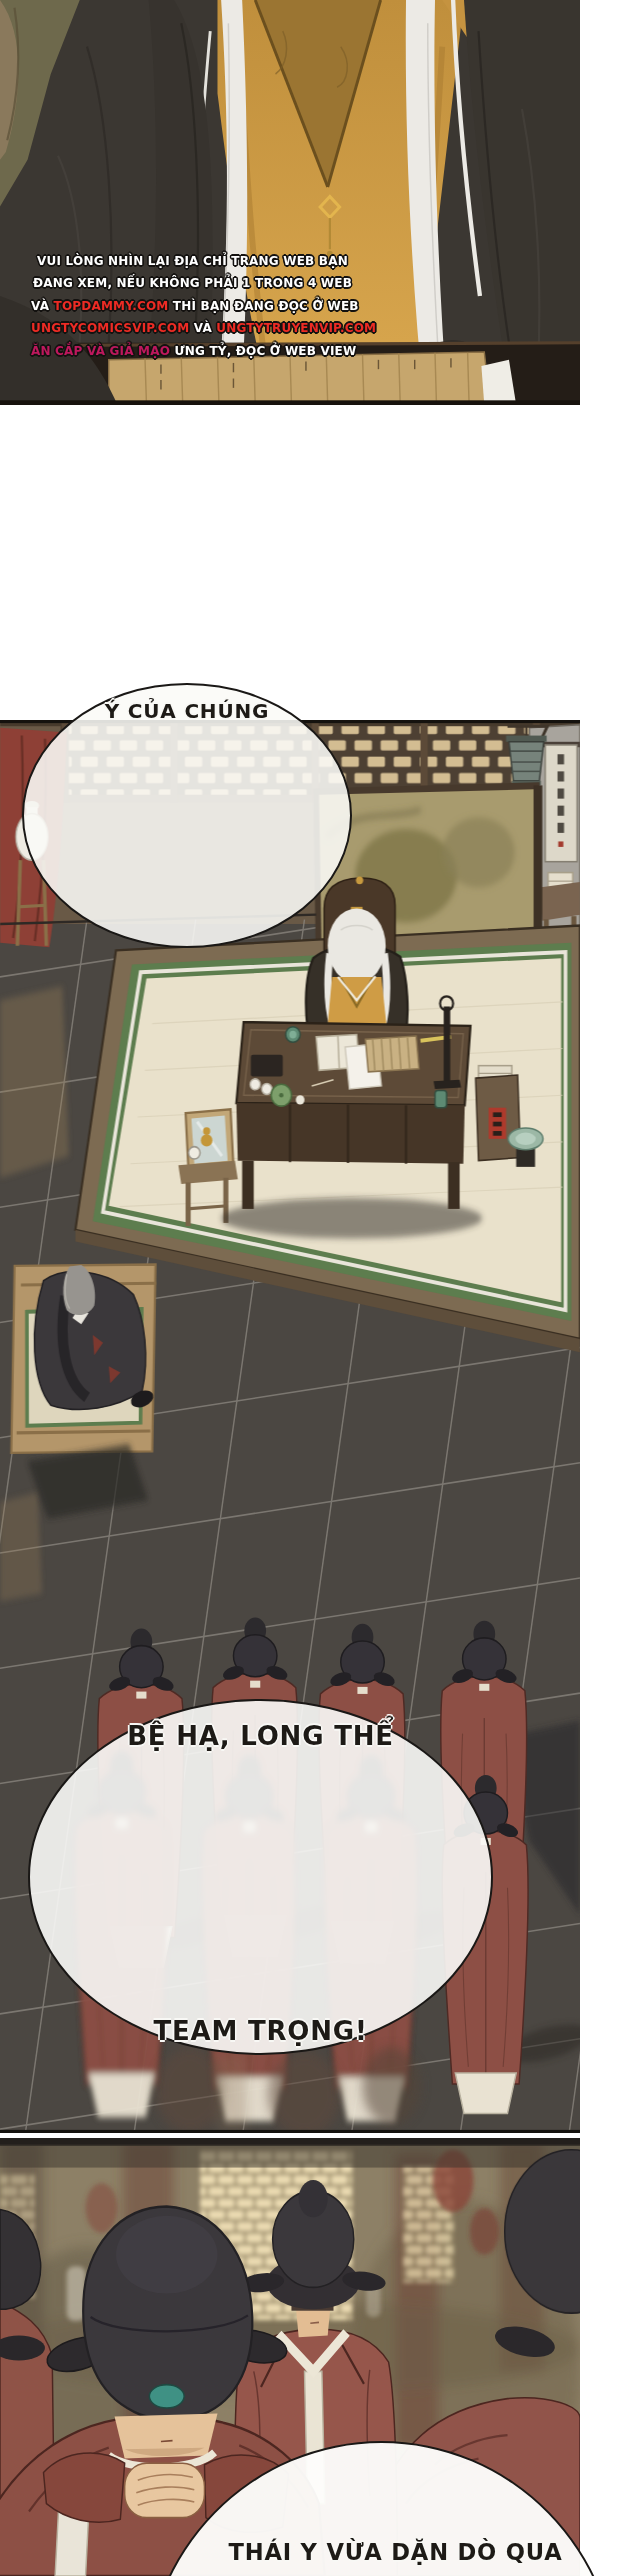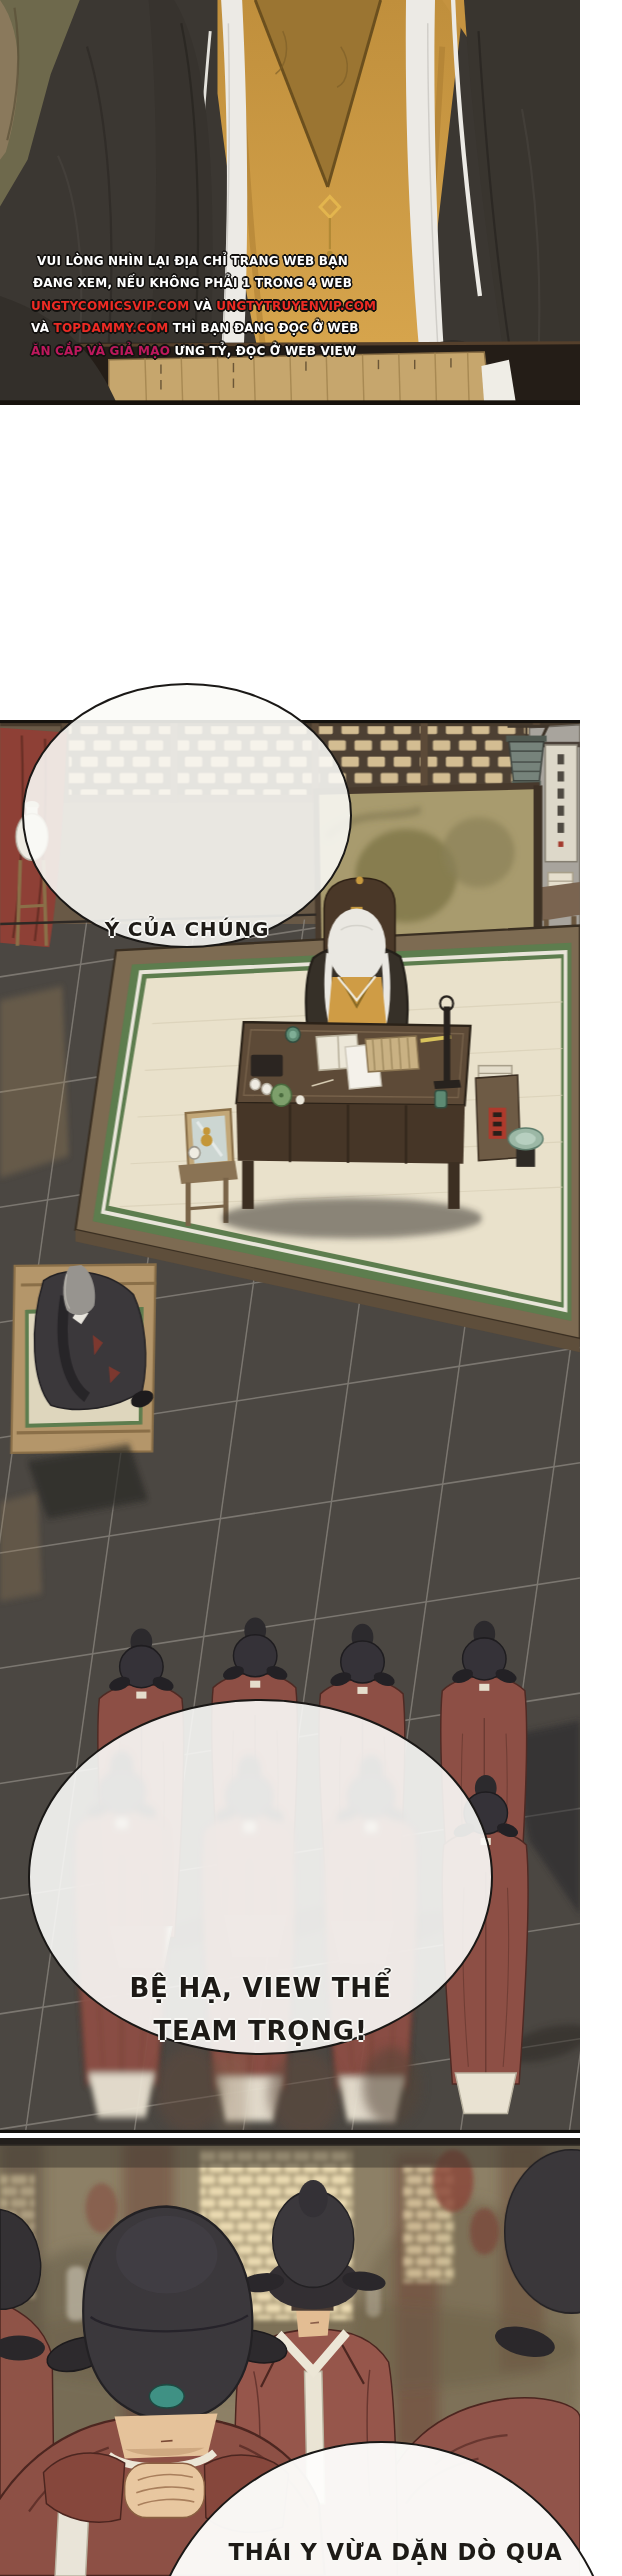--- a/index.html
+++ b/index.html
@@ -28,21 +28,21 @@
       -1.2px 1.2px 0 #141210, 1.2px 1.2px 0 #141210;
   }
   .wm-white{color:#ffffff;}
   .wm-red{color:#ed2b24;}
   .wm-green{color:#be185d;}
 
   
   .bubble{
     position:absolute;border-radius:50%;box-sizing:border-box;
     border:2.3px solid #1a1816;z-index:5;
-    display:flex;flex-direction:column;align-items:center;justify-content:flex-end;
+    display:flex;flex-direction:column;align-items:center;justify-content:space-between;
     text-align:center;
   }
   #bubble-1{left:22px;top:683px;width:330px;height:265px;
     background:rgba(250,250,247,0.88);padding-top:9.3px;}
   #bubble-2{left:28px;top:1699px;width:465px;height:356px;
     background:rgba(250,250,247,0.90);padding-top:14px;}
   #bubble-3{left:144px;top:2441px;width:475px;height:486px;
     background:rgba(253,253,251,0.96);justify-content:flex-start;}
   .bline{
     font-weight:700;color:#1d1a16;white-space:nowrap;letter-spacing:0.8px;
@@ -127,22 +127,22 @@
           <line x1="622" y1="460" x2="622" y2="472"></line>
       </g>
       <polygon points="664,470 702,462 712,520 668,520" fill="#efede6"></polygon>
       <path d="M0,380 C60,400 120,430 162,520 L0,520 Z" fill="#332f2a"></path>
     </g>
     <rect x="0" y="514" width="800" height="6" fill="#17120d"></rect>
   </svg>
   <div class="watermark">
     <div class="wm-line"><span class="wm-white">VUI LÒNG NHÌN LẠI ĐỊA CHỈ TRANG WEB BẠN</span></div>
     <div class="wm-line"><span class="wm-white">ĐANG XEM, NẾU KHÔNG PHẢI 1 TRONG 4 WEB</span></div>
+    <div class="wm-line"><span class="wm-white">VÀ </span><span class="wm-red">TOPDAMMY.COM</span><span class="wm-white"> THÌ BẠN ĐANG ĐỌC Ở WEB</span></div>
     <div class="wm-line"><span class="wm-red">UNGTYCOMICSVIP.COM</span><span class="wm-white"> VÀ </span><span class="wm-red">UNGTYTRUYENVIP.COM</span></div>
-    <div class="wm-line"><span class="wm-white">VÀ </span><span class="wm-red">TOPDAMMY.COM</span><span class="wm-white"> THÌ BẠN ĐANG ĐỌC Ở WEB</span></div>
     <div class="wm-line"><span class="wm-green">ĂN CẮP VÀ GIẢ MẠO</span><span class="wm-white"> ƯNG TỶ, ĐỌC Ở WEB VIEW</span></div>
   </div>
 </div>
 
 <div class="panel" id="panel-2">
   <svg viewBox="0 0 800 1815" preserveAspectRatio="none">
     <defs>
       <pattern id="lat2" patternUnits="userSpaceOnUse" width="36" height="42">
         <rect width="36" height="42" fill="#4d4033"></rect>
         <rect x="3" y="5" width="24" height="13" rx="2" fill="#d3bd92"></rect>
@@ -529,20 +529,20 @@
       <path d="M190,440 C210,432 240,430 266,436 M188,456 C212,448 244,446 268,452 M190,472 C214,464 246,462 268,468" stroke="#a97f5c" stroke-width="2" fill="none"></path>
     </g>
   </svg>
 </div>
 
 <div class="bubble" id="bubble-1">
   <div class="bline">Ý CỦA CHÚNG</div>
 </div>
 
 <div class="bubble" id="bubble-2">
-  <div class="bline">BỆ HẠ, VIEW THỂ</div>
+  <div class="bline">BỆ HẠ, LONG THỂ</div>
   <div class="bline">TEAM TRỌNG!</div>
 </div>
 
 <div class="bubble" id="bubble-3">
   <div class="bline">THÁI Y VỪA DẶN DÒ QUA</div>
 </div>
 
 
 </body></html>

